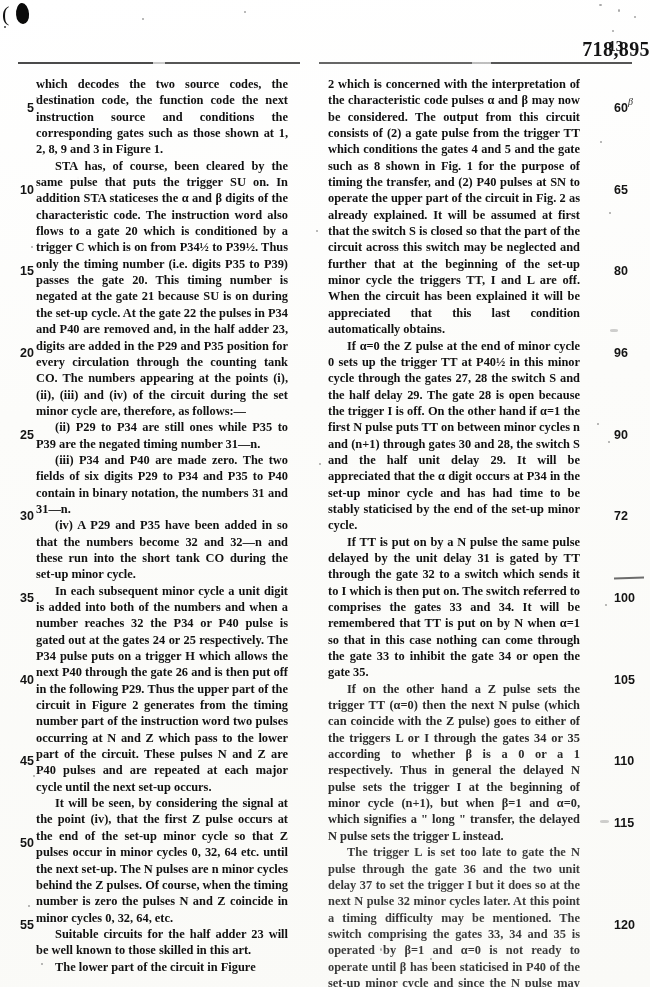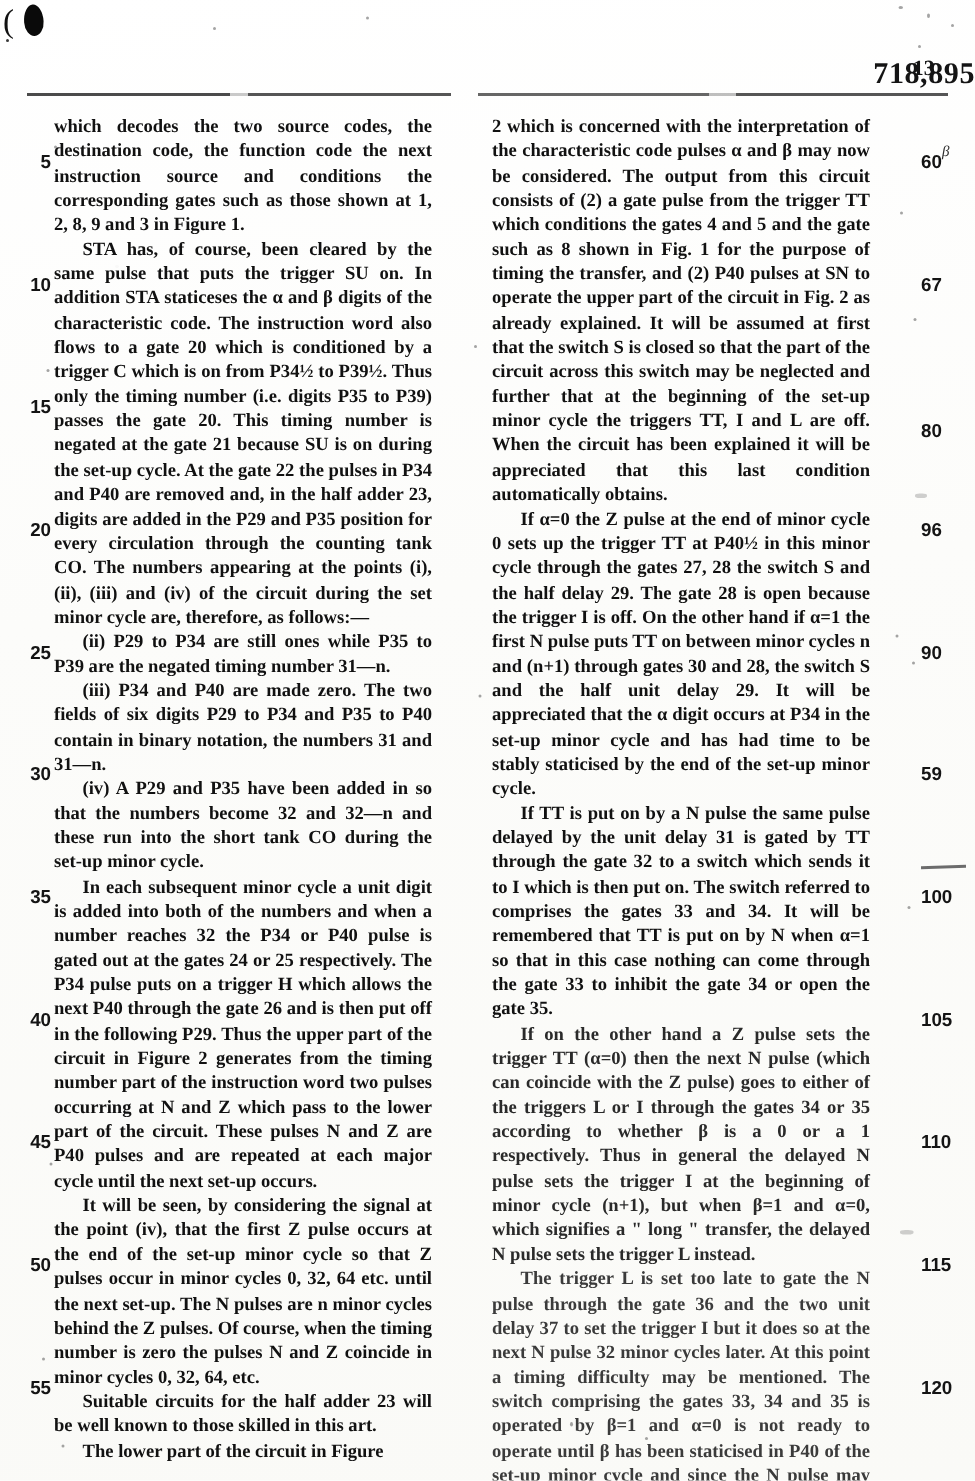--- a/index.html
+++ b/index.html
@@ -251,29 +251,29 @@
       <span style="top:515px">35</span>
       <span style="top:597px">40</span>
       <span style="top:678px">45</span>
       <span style="top:760px">50</span>
       <span style="top:842px">55</span>
 
     </div>
 
     <div class="gutter gutter-right">
       <span style="top:25px">60</span>
-      <span style="top:107px">67</span>
-      <span style="top:204px">80</span>
+      <span style="top:107px">65</span>
+      <span style="top:188px">80</span>
       <span style="top:270px">96</span>
       <span style="top:352px">90</span>
-      <span style="top:433px">59</span>
+      <span style="top:433px">72</span>
       <span style="top:515px">100</span>
       <span style="top:597px">105</span>
       <span style="top:678px">110</span>
-      <span style="top:760px">115</span>
+      <span style="top:740px">115</span>
       <span style="top:842px">120</span>
 
       <span class="dash95"></span>
     </div>
 
   </div>
 
   <div class="beta-mark">β</div>
 
   <div class="speckle" style="left:142px; top:18px;  width:2px; height:2px;"></div>

